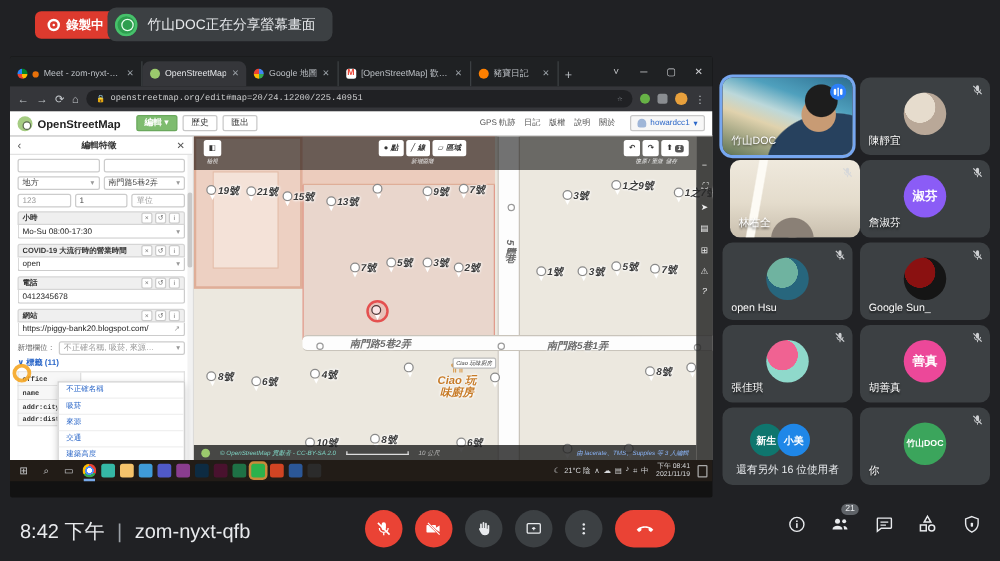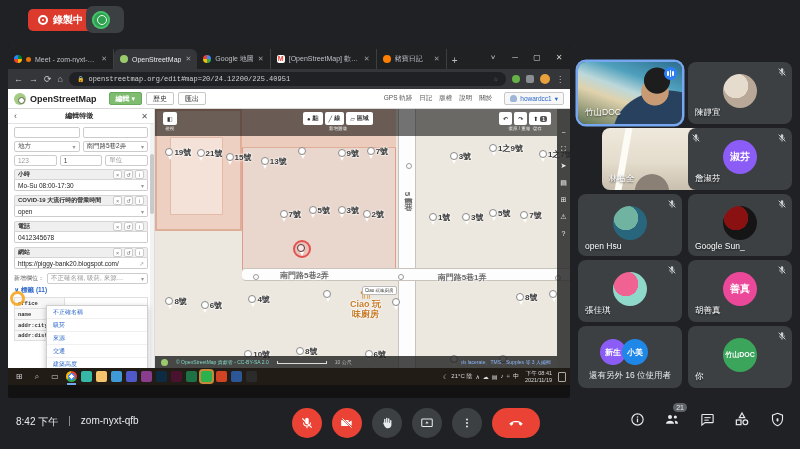--- a/index.html
+++ b/index.html
@@ -105,21 +105,21 @@
   .tagv { flex:1; }
   .dropdown { position:absolute; left:38px; top:196px; width:102px; background:#fff; border:1px solid #cfcfcf;
     box-shadow:0 2px 6px rgba(0,0,0,.25); z-index:5; }
   .dd-item { height:13px; line-height:13px; padding:0 6px; color:#2a66c8; font-size:6px; border-bottom:1px solid #f0f0f0; }
   .cursor-ring { position:absolute; left:2px; top:182px; width:15px; height:15px; border:3px solid #f5a623;
     border-radius:50%; z-index:6; opacity:.9; }
   .sb-scroll { position:absolute; right:0; top:15px; bottom:0; width:4px; background:#f2f2f2; }
   .sb-scroll::after { content:''; position:absolute; top:30px; width:4px; height:60px; background:#c9c9c9; border-radius:2px; }
 
   
-  .map { position:relative; flex:1; background:#ece8df; overflow:hidden; }
+  .map { position:relative; flex:1; background:#ece8df; overflow:hidden;font-style:italic; }
   .bld-big { position:absolute; left:0; top:0; width:21%; height:47%; background:#edd0c2; border:2px solid #dfae98; }
   .bld-inner { position:absolute; left:3.5%; top:11%; width:13%; height:30%; background:#f4e2d8; border:1px solid #e3bca8; }
   .sel-band { position:absolute; left:21%; top:0; width:37%; height:63%; background:rgba(217,95,75,.13);
     border:1px solid rgba(217,95,75,.5); }
   .bld-top { position:absolute; left:21%; top:0; width:37%; height:15%; background:#ecccbd; border-bottom:1px solid #dfae98; }
   .road-v { position:absolute; left:58.5%; top:0; width:4.4%; height:100%; background:#fdfdfd;
     border-left:1.5px solid #c9c4bb; border-right:1.5px solid #c9c4bb; }
   .road-h { position:absolute; left:21%; top:61.5%; width:79%; height:5%; background:#fdfdfd;
     border-top:1.5px solid #c9c4bb; border-bottom:1.5px solid #c9c4bb; border-radius:4px 0 0 4px; }
   .street { position:absolute; transform:translate(-50%,-50%); font-size:8px; font-weight:bold; color:#6b6b6b;
@@ -201,21 +201,21 @@
       radial-gradient(circle at 48% 102%, #8a8076 0 20%, transparent 21%),
       radial-gradient(circle at 48% 88%, #b5a393 0 10%, transparent 11%),
       linear-gradient(180deg,#efe9dd 0%,#e4dccc 55%,#c9bfae 100%); }
   .chips { position:absolute; left:50%; top:42%; transform:translate(-50%,-50%); width:60px; height:26px; z-index:2; }
   .chip { position:absolute; width:26px; height:26px; border-radius:50%; color:#fff; font-size:8px; font-weight:bold;
     display:flex; align-items:center; justify-content:center; }
   .overflow-nm { position:absolute; left:0; right:0; bottom:6px; text-align:center; font-size:8.5px; color:#e8eaed; z-index:3; }
 
   
   .botbar { position:absolute; left:0; right:0; bottom:0; height:49px; background:#202124; }
-  .bb-left { position:absolute; left:16px; top:15px; font-size:10px; color:#e8eaed; display:flex; gap:10px; }
+  .bb-left { position:absolute; left:16px; top:15px; font-size:16px; color:#e8eaed; display:flex; gap:10px; align-items:center; }
   .bb-left .sep { color:#9aa0a6; }
   .bb-center { position:absolute; left:52%; top:8px; transform:translateX(-50%); display:flex; gap:10px; align-items:center; }
   .cbtn { width:30px; height:30px; border-radius:50%; background:#3c4043; display:flex; align-items:center; justify-content:center; }
   .cbtn.red { background:#ea4335; }
   .cbtn.end { width:48px; border-radius:16px; background:#ea4335; }
   .bb-right { position:absolute; right:14px; top:10px; display:flex; gap:17px; align-items:center; }
   .rbtn { position:relative; width:18px; height:18px; display:flex; align-items:center; justify-content:center; }
   .pcount { position:absolute; top:-7px; right:-6px; background:#5f6368; color:#e8eaed; font-size:7px;
     border-radius:7px; padding:1px 3px; }
   svg { display:block; }
@@ -225,20 +225,21 @@
 
 <div class="stage">
 
   <div class="topbar">
     <div class="rec-pill">
       <span class="rec-dot"></span>
       <span>錄製中</span>
     </div>
     <div class="share-pill">
       <span class="share-ava"></span>
+      <span>竹山DOC正在分享螢幕畫面</span>
     </div>
   </div>
 
   <div class="screen">
 
     <div class="tabstrip">
         <div class="tab">
           <span class="fav fav-meet"></span>
           <span class="recdot-s"></span>
           <span class="ttl">Meet - zom-nyxt-qfb</span>
@@ -661,21 +662,21 @@
       </div>
       <div class="tile" style="left: 688px; top: 62px;">
         <div class="ava" style="background:radial-gradient(circle at 38% 35%,#e6dccd 0 40%,#b9a898 41%);font-size:10px"></div>
         <span class="nm">陳靜宜</span>
         <svg class="mute" viewBox="0 0 24 24">
           <path d="M12 3a3 3 0 0 1 3 3v5a3 3 0 0 1-6 0V6a3 3 0 0 1 3-3z" fill="#d5d7da"></path>
           <path d="M6 11a6 6 0 0 0 12 0M12 17v4" stroke="#d5d7da" stroke-width="1.8" fill="none"></path>
           <path d="M4 4l16 16" stroke="#d5d7da" stroke-width="2.4"></path>
         </svg>
       </div>
-      <div class="tile" style="left: 602px; top: 128px;">
+      <div class="tile" style="left: 584px; top: 128px;">
         <div class="art-full art-2"></div>
         <span class="nm">林右全</span>
         <svg class="mute" viewBox="0 0 24 24">
           <path d="M12 3a3 3 0 0 1 3 3v5a3 3 0 0 1-6 0V6a3 3 0 0 1 3-3z" fill="#d5d7da"></path>
           <path d="M6 11a6 6 0 0 0 12 0M12 17v4" stroke="#d5d7da" stroke-width="1.8" fill="none"></path>
           <path d="M4 4l16 16" stroke="#d5d7da" stroke-width="2.4"></path>
         </svg>
       </div>
       <div class="tile" style="left: 688px; top: 128px;">
         <div class="ava" style="background:#8b5cf6;font-size:10px">淑芬</div>
@@ -717,21 +718,21 @@
         <div class="ava" style="background:#ec4899;font-size:10px">善真</div>
         <span class="nm">胡善真</span>
         <svg class="mute" viewBox="0 0 24 24">
           <path d="M12 3a3 3 0 0 1 3 3v5a3 3 0 0 1-6 0V6a3 3 0 0 1 3-3z" fill="#d5d7da"></path>
           <path d="M6 11a6 6 0 0 0 12 0M12 17v4" stroke="#d5d7da" stroke-width="1.8" fill="none"></path>
           <path d="M4 4l16 16" stroke="#d5d7da" stroke-width="2.4"></path>
         </svg>
       </div>
       <div class="tile" style="left: 578px; top: 326px;">
         <div class="chips">
-          <span class="chip" style="left:0;background:#8b5cf6">新生</span>
+          <span class="chip" style="left:0;background:#0f766e">新生</span>
           <span class="chip" style="left:22px;background:#1f87e8">小美</span>
         </div>
         <div class="overflow-nm">還有另外 16 位使用者</div>
       </div>
       <div class="tile" style="left: 688px; top: 326px;">
         <div class="ava" style="background:#3ba55c;font-size:7px">竹山DOC</div>
         <span class="nm">你</span>
         <svg class="mute" viewBox="0 0 24 24">
           <path d="M12 3a3 3 0 0 1 3 3v5a3 3 0 0 1-6 0V6a3 3 0 0 1 3-3z" fill="#d5d7da"></path>
           <path d="M6 11a6 6 0 0 0 12 0M12 17v4" stroke="#d5d7da" stroke-width="1.8" fill="none"></path>

